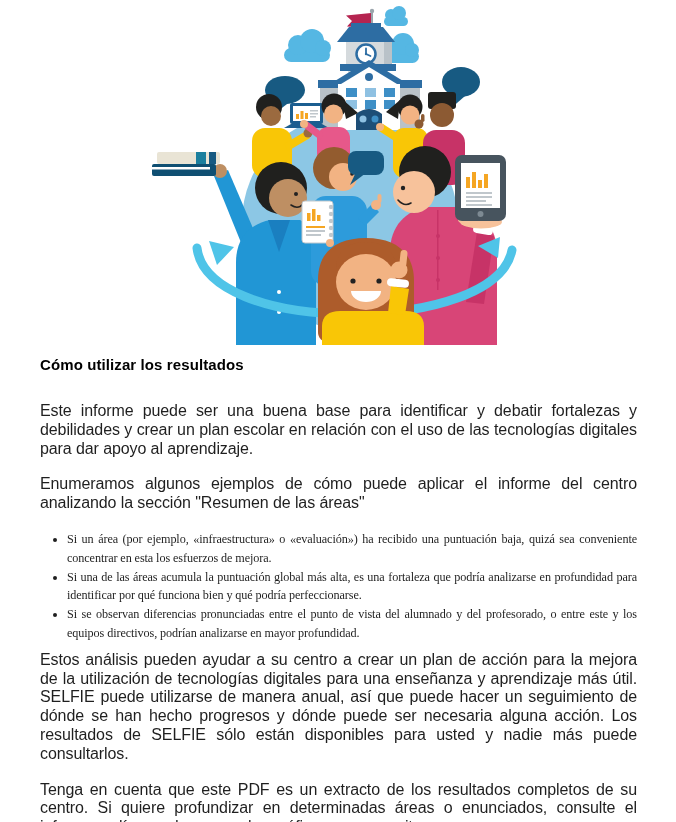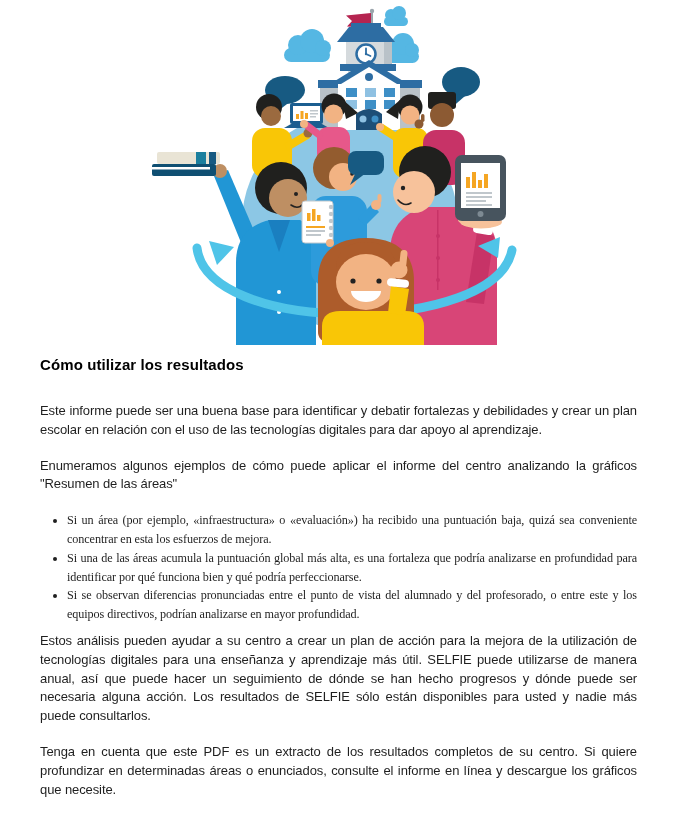--- a/index.html
+++ b/index.html
@@ -10,21 +10,21 @@
     --skin-dark:#9b6a3f; --hair-black:#20201e; --hair-auburn:#ad5c2b; --hair-brown:#935c2f;
     --chart-orange:#f5a623; --tablet-slate:#47545e; --book-teal:#1b7f9e;
   }
   html,body{margin:0;padding:0;background:#fff;}
   .page{position:relative;width:676px;height:822px;background:#fff;overflow:hidden;
         font-family:"Liberation Sans",sans-serif;padding-left:40px;}
   .illustration{position:absolute;top:0;left:0;width:676px;height:350px;}
   .content{position:absolute;top:352px;left:40px;width:597px;color:#1f1f1f;}
   .content h1{font-size:15px;line-height:16px;font-weight:bold;color:#000;margin:5px 0 29px 0;
               letter-spacing:0.1px;}
-  .content p{font-size:13px;line-height:18.8px;text-align:justify;margin:0 0 17px 0;
+  .content p{font-size:16px;line-height:18.8px;text-align:justify;margin:0 0 17px 0;
              letter-spacing:-0.1px;}
   .content ul{margin:0 0 8px 0;padding:0 0 0 27px;font-family:Liberation Serif, serif;}
   .content li{font-size:12.2px;line-height:18.8px;text-align:justify;letter-spacing:-0.1px;}
 
   
   .f-navy{fill:var(--navy)} .f-sky{fill:var(--sky-blue)} .f-globe{fill:var(--globe-blue)}
   .f-roof{fill:var(--roof-blue)} .f-win{fill:var(--window-blue)} .f-winlt{fill:#8fc1e2}
   .f-gray{fill:var(--building-gray)} .f-gray2{fill:#b9c2c8} .f-flag{fill:var(--flag-red)}
   .f-pole{fill:#9aa5ac} .f-yellow{fill:var(--yellow)} .f-jacket{fill:var(--jacket-blue)}
   .f-jacket2{fill:#1a7fc0} .f-shirt{fill:var(--shirt-blue)} .f-mag{fill:var(--magenta)}
@@ -269,21 +269,21 @@
           <circle cx="399" cy="270" r="8.5" class="f-skinl"></circle>
           <rect x="400" y="250" width="7" height="17" rx="3.5" transform="rotate(6 403 258)" class="f-skinl"></rect>
         </g>
       </g>
     </svg>
   </div>
 
   <main class="content">
     <h1>Cómo utilizar los resultados</h1>
     <p>Este informe puede ser una buena base para identificar y debatir fortalezas y debilidades y crear un plan escolar en relación con el uso de las tecnologías digitales para dar apoyo al aprendizaje.</p>
-    <p>Enumeramos algunos ejemplos de cómo puede aplicar el informe del centro analizando la gráficos "Resumen de las áreas"</p>
+    <p>Enumeramos algunos ejemplos de cómo puede aplicar el informe del centro analizando la sección "Resumen de las áreas"</p>
     <ul>
       <li>Si un área (por ejemplo, «infraestructura» o «evaluación») ha recibido una puntuación baja, quizá sea conveniente concentrar en esta los esfuerzos de mejora.</li>
       <li>Si una de las áreas acumula la puntuación global más alta, es una fortaleza que podría analizarse en profundidad para identificar por qué funciona bien y qué podría perfeccionarse.</li>
       <li>Si se observan diferencias pronunciadas entre el punto de vista del alumnado y del profesorado, o entre este y los equipos directivos, podrían analizarse en mayor profundidad.</li>
     </ul>
     <p>Estos análisis pueden ayudar a su centro a crear un plan de acción para la mejora de la utilización de tecnologías digitales para una enseñanza y aprendizaje más útil. SELFIE puede utilizarse de manera anual, así que puede hacer un seguimiento de dónde se han hecho progresos y dónde puede ser necesaria alguna acción. Los resultados de SELFIE sólo están disponibles para usted y nadie más puede consultarlos.</p>
     <p>Tenga en cuenta que este PDF es un extracto de los resultados completos de su centro. Si quiere profundizar en determinadas áreas o enunciados, consulte el informe en línea y descargue los gráficos que necesite.</p>
   </main>
 
 </div>

